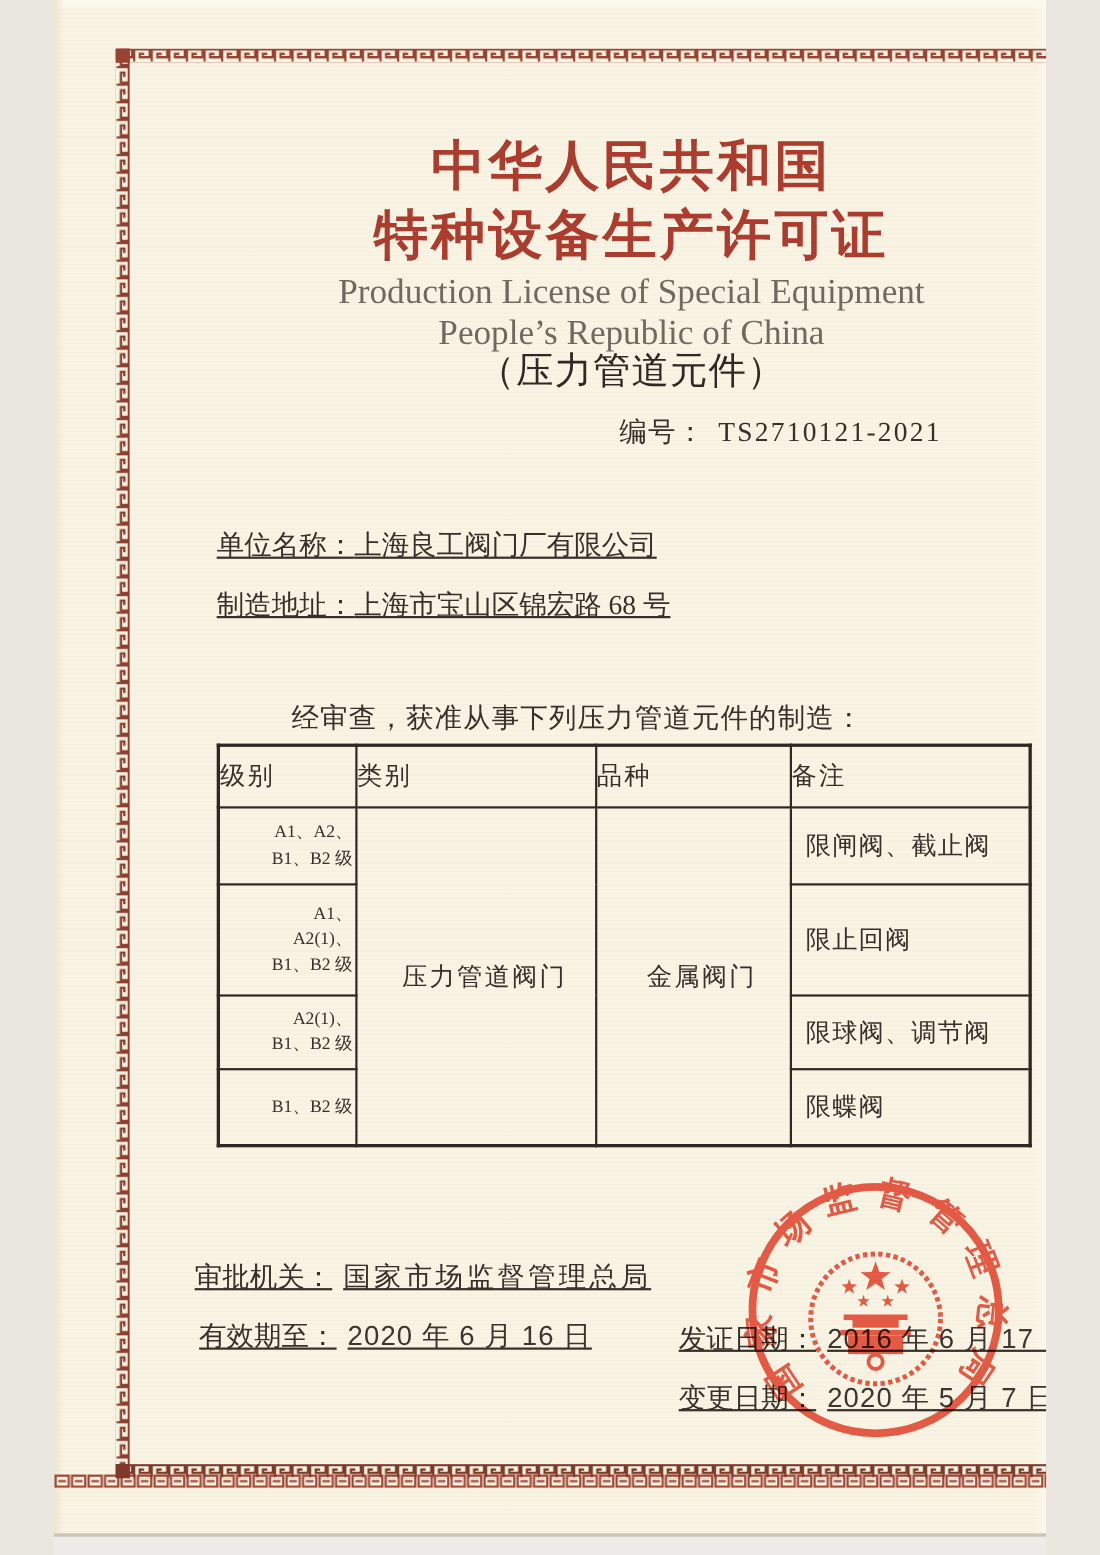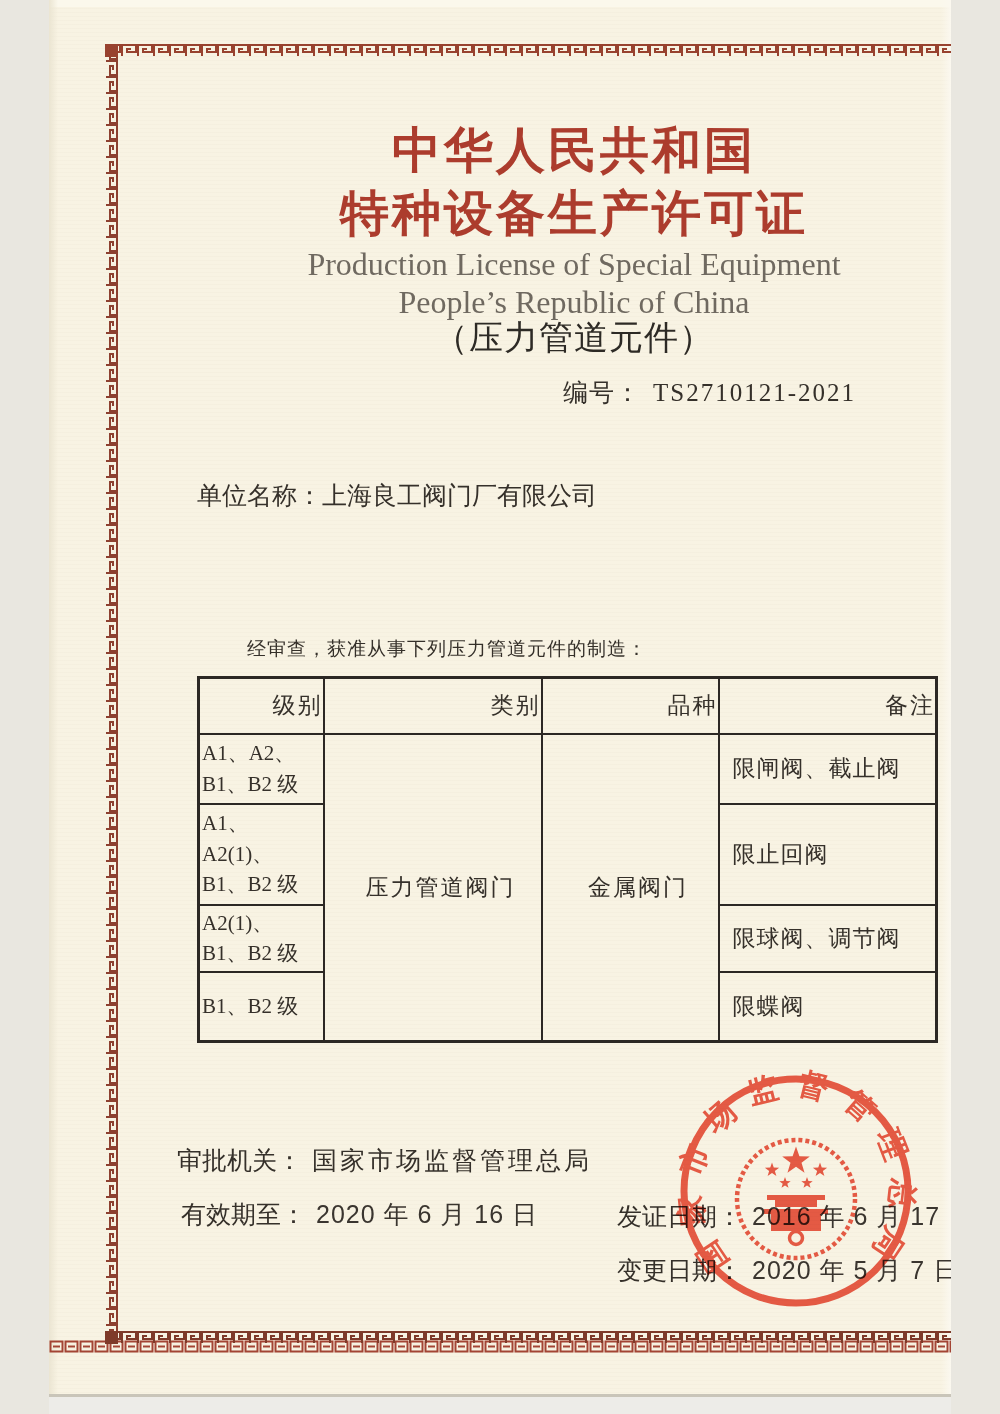--- a/index.html
+++ b/index.html
@@ -21,39 +21,39 @@
   svg.block-strip { position:absolute; left:0; top:1340px; }
 
   .centered { position:absolute; left:25px; width:1000px; text-align:center; }
   .t-cn { font-weight:bold; color:#ac3c2d; font-size:49px; letter-spacing:3px; line-height:1; }
   .t-en { color:#6f6960; font-size:32px; line-height:1; }
   .t-paren { color:#2d2a25; font-size:34px; letter-spacing:1px; line-height:1; }
 
   .license-line { position:absolute; top:376px; right:95px; font-size:25px; letter-spacing:1px; }
   .license-line .val { margin-left:12px; letter-spacing:2px; }
 
-  .fline { position:absolute; font-size:25px; white-space:nowrap; }
+  .fline { position:absolute; font-size:25px; white-space:nowrap;text-decoration:underline; }
   .fline .val { margin-left:10px; }
   .fline .num { margin-left:10px; font-family:"Liberation Sans","DejaVu Sans",sans-serif; font-size:25px; letter-spacing:1px; color:#3a352f; }
 
-  .intro { position:absolute; left:198px; top:636px; font-size:19px; letter-spacing:1px; }
+  .intro { position:absolute; left:216px; top:636px; font-size:25px; letter-spacing:1px; }
 
   table.lic {
     position:absolute; left:148px; top:676px; width:738px;
     border-collapse:collapse; table-layout:fixed;
     font-size:23px;
   }
   table.lic th, table.lic td { border:2px solid #2c2824; vertical-align:middle; font-weight:normal; }
   table.lic { border:3px solid #2c2824; }
   tr.hdr   { height:56px; }
   tr.r1 { height:70px; } tr.r2 { height:101px; } tr.r3 { height:67px; } tr.r4 { height:70px; }
-  td.level { text-align:left; white-space:pre-line; font-size:21px; line-height:1.45; padding:2px 2px; }
+  td.level { text-align:right; white-space:pre-line; font-size:16px; line-height:1.45; padding:2px 2px; }
   td.cat, td.var { text-align:center; letter-spacing:2px;padding-left:16px; }
   td.remark { text-align:left; padding-left:13px; letter-spacing:1px; }
-  th.h { text-align:right; letter-spacing:2px; }
+  th.h { text-align:left; letter-spacing:2px; }
 
   .seal { position:absolute; left:620px; top:1064px; mix-blend-mode:multiply; opacity:.86; }
 </style>
 </head>
 <body>
 
 <div class="page">
 
   <div class="edge-top"></div>
   <div class="edge-left"></div>
@@ -97,20 +97,23 @@
   <div class="centered t-en" style="top:248px">Production License of Special Equipment</div>
   <div class="centered t-en" style="top:286px">People’s Republic of China</div>
   <div class="centered t-paren" style="top:321px">（压力管道元件）</div>
 
   <div class="license-line">
     <span>编号：</span><span class="val">TS2710121-2021</span>
   </div>
 
   <div class="fline" style="left:148px; top:479px">
     <span>单位名称：</span><span>上海良工阀门厂有限公司</span>
+  </div>
+  <div class="fline" style="left:148px; top:533px">
+    <span>制造地址：</span><span>上海市宝山区锦宏路 68 号</span>
   </div>
 
   <div class="intro">经审查，获准从事下列压力管道元件的制造：</div>
 
   <table class="lic">
     <colgroup>
       <col style="width:125px">
         <col style="width:218px">
         <col style="width:177px">
         <col style="width:218px">

